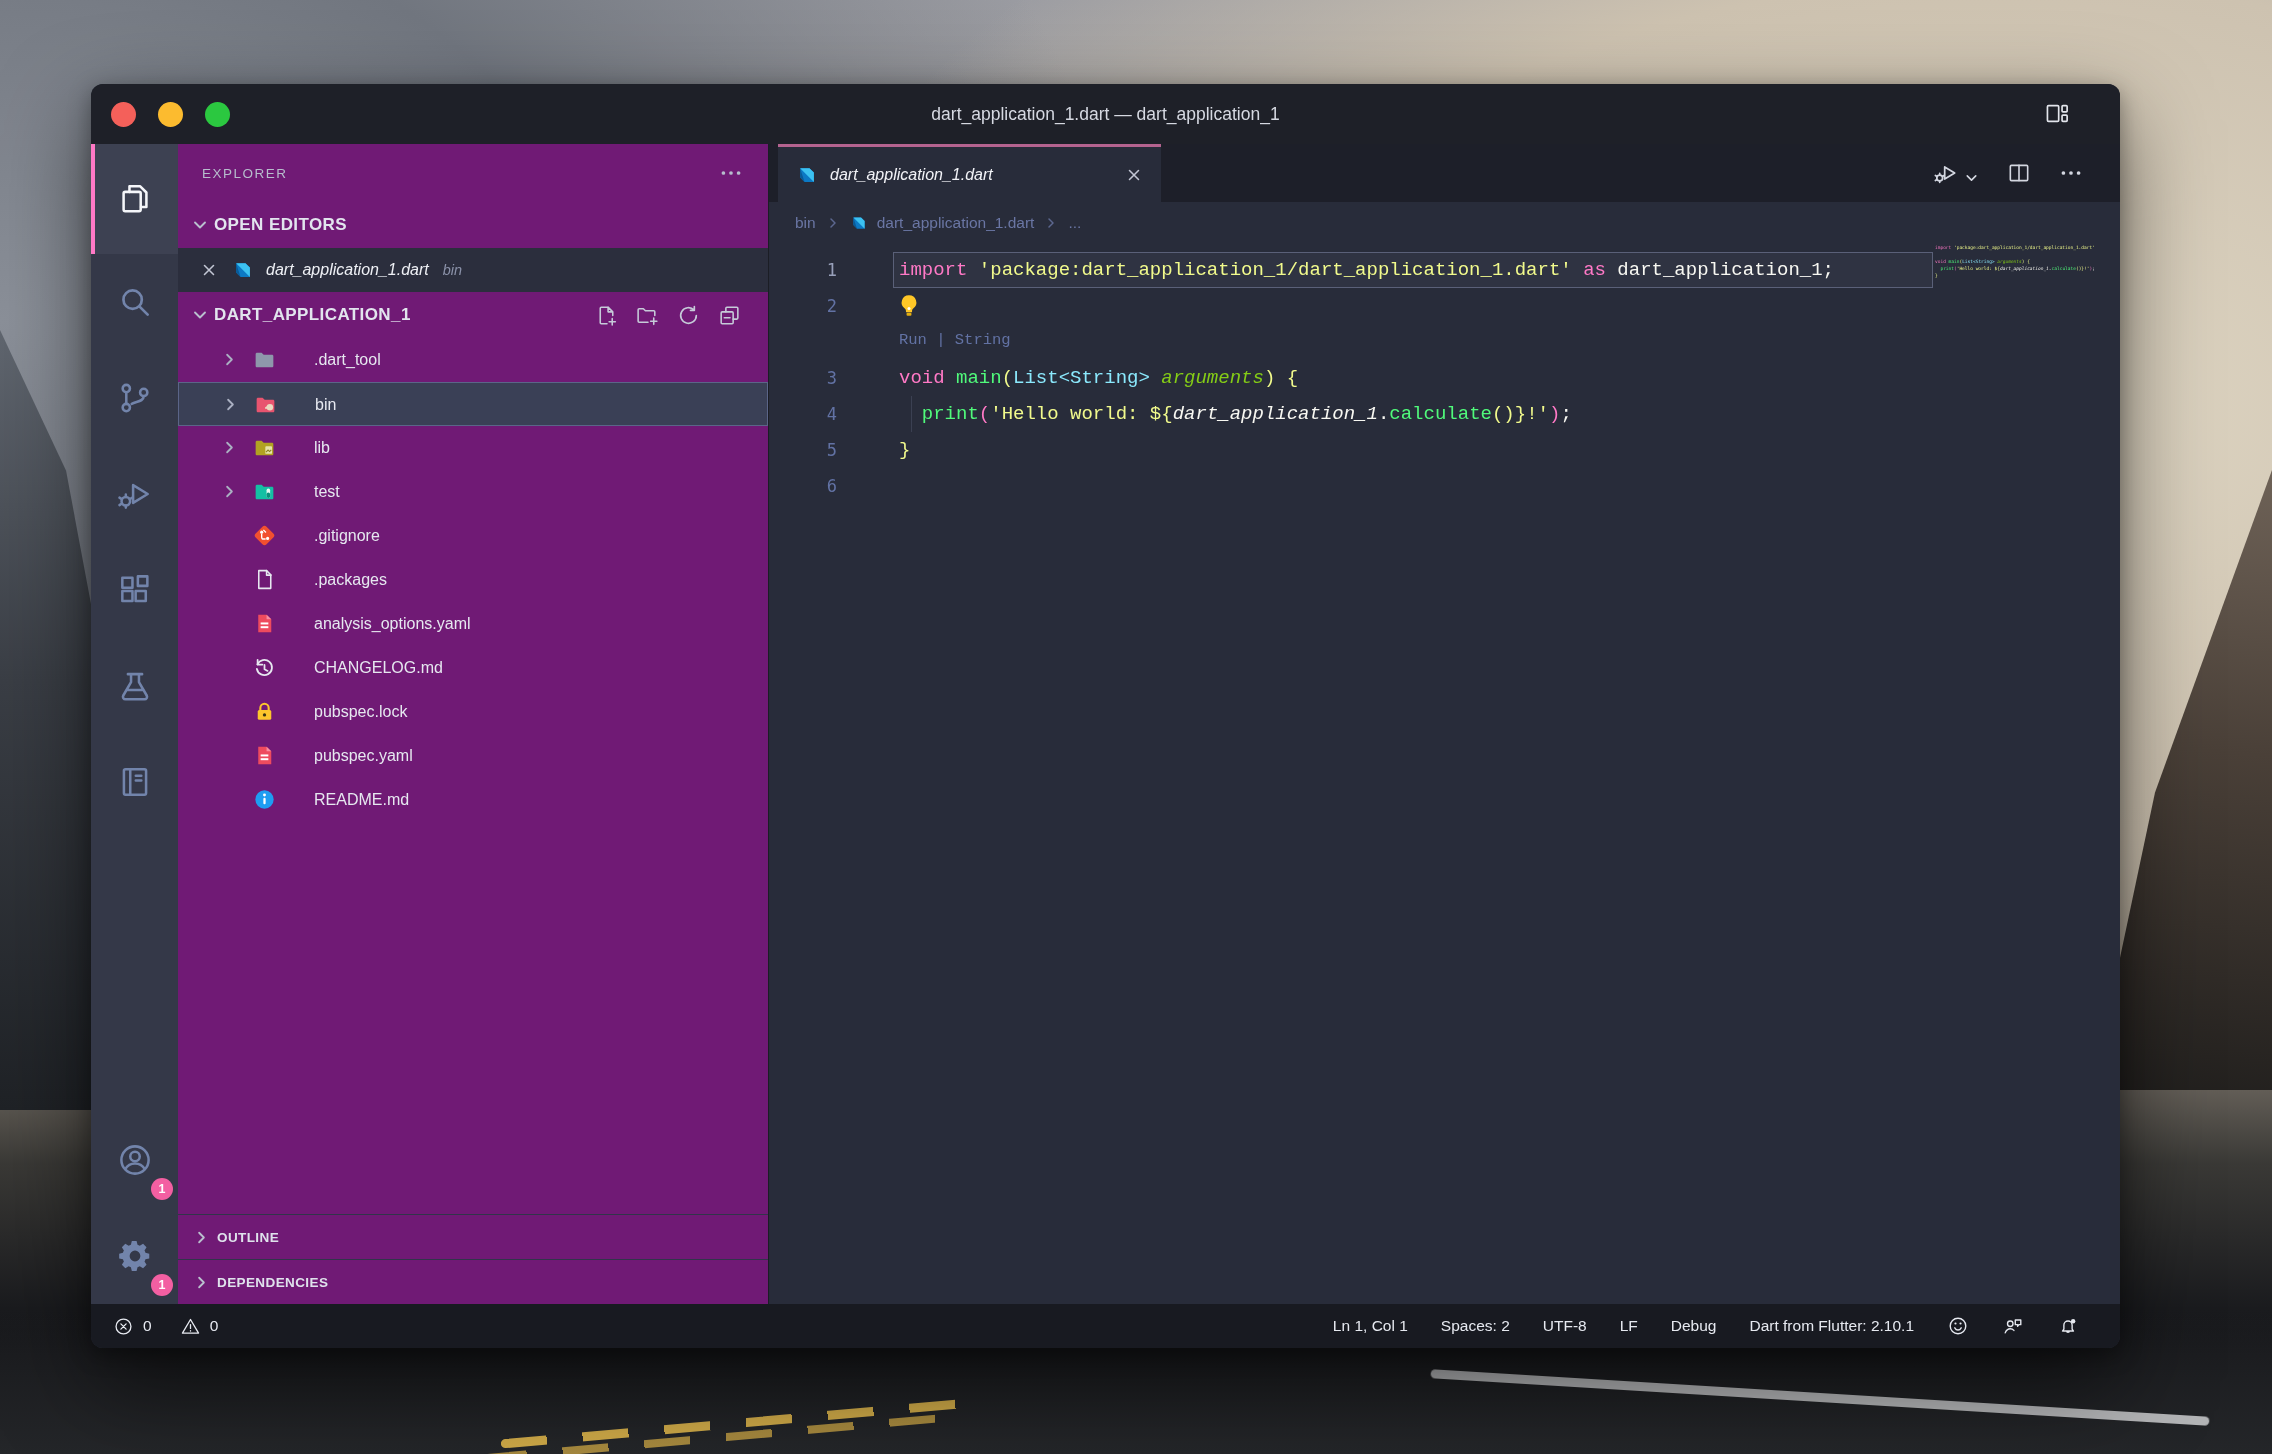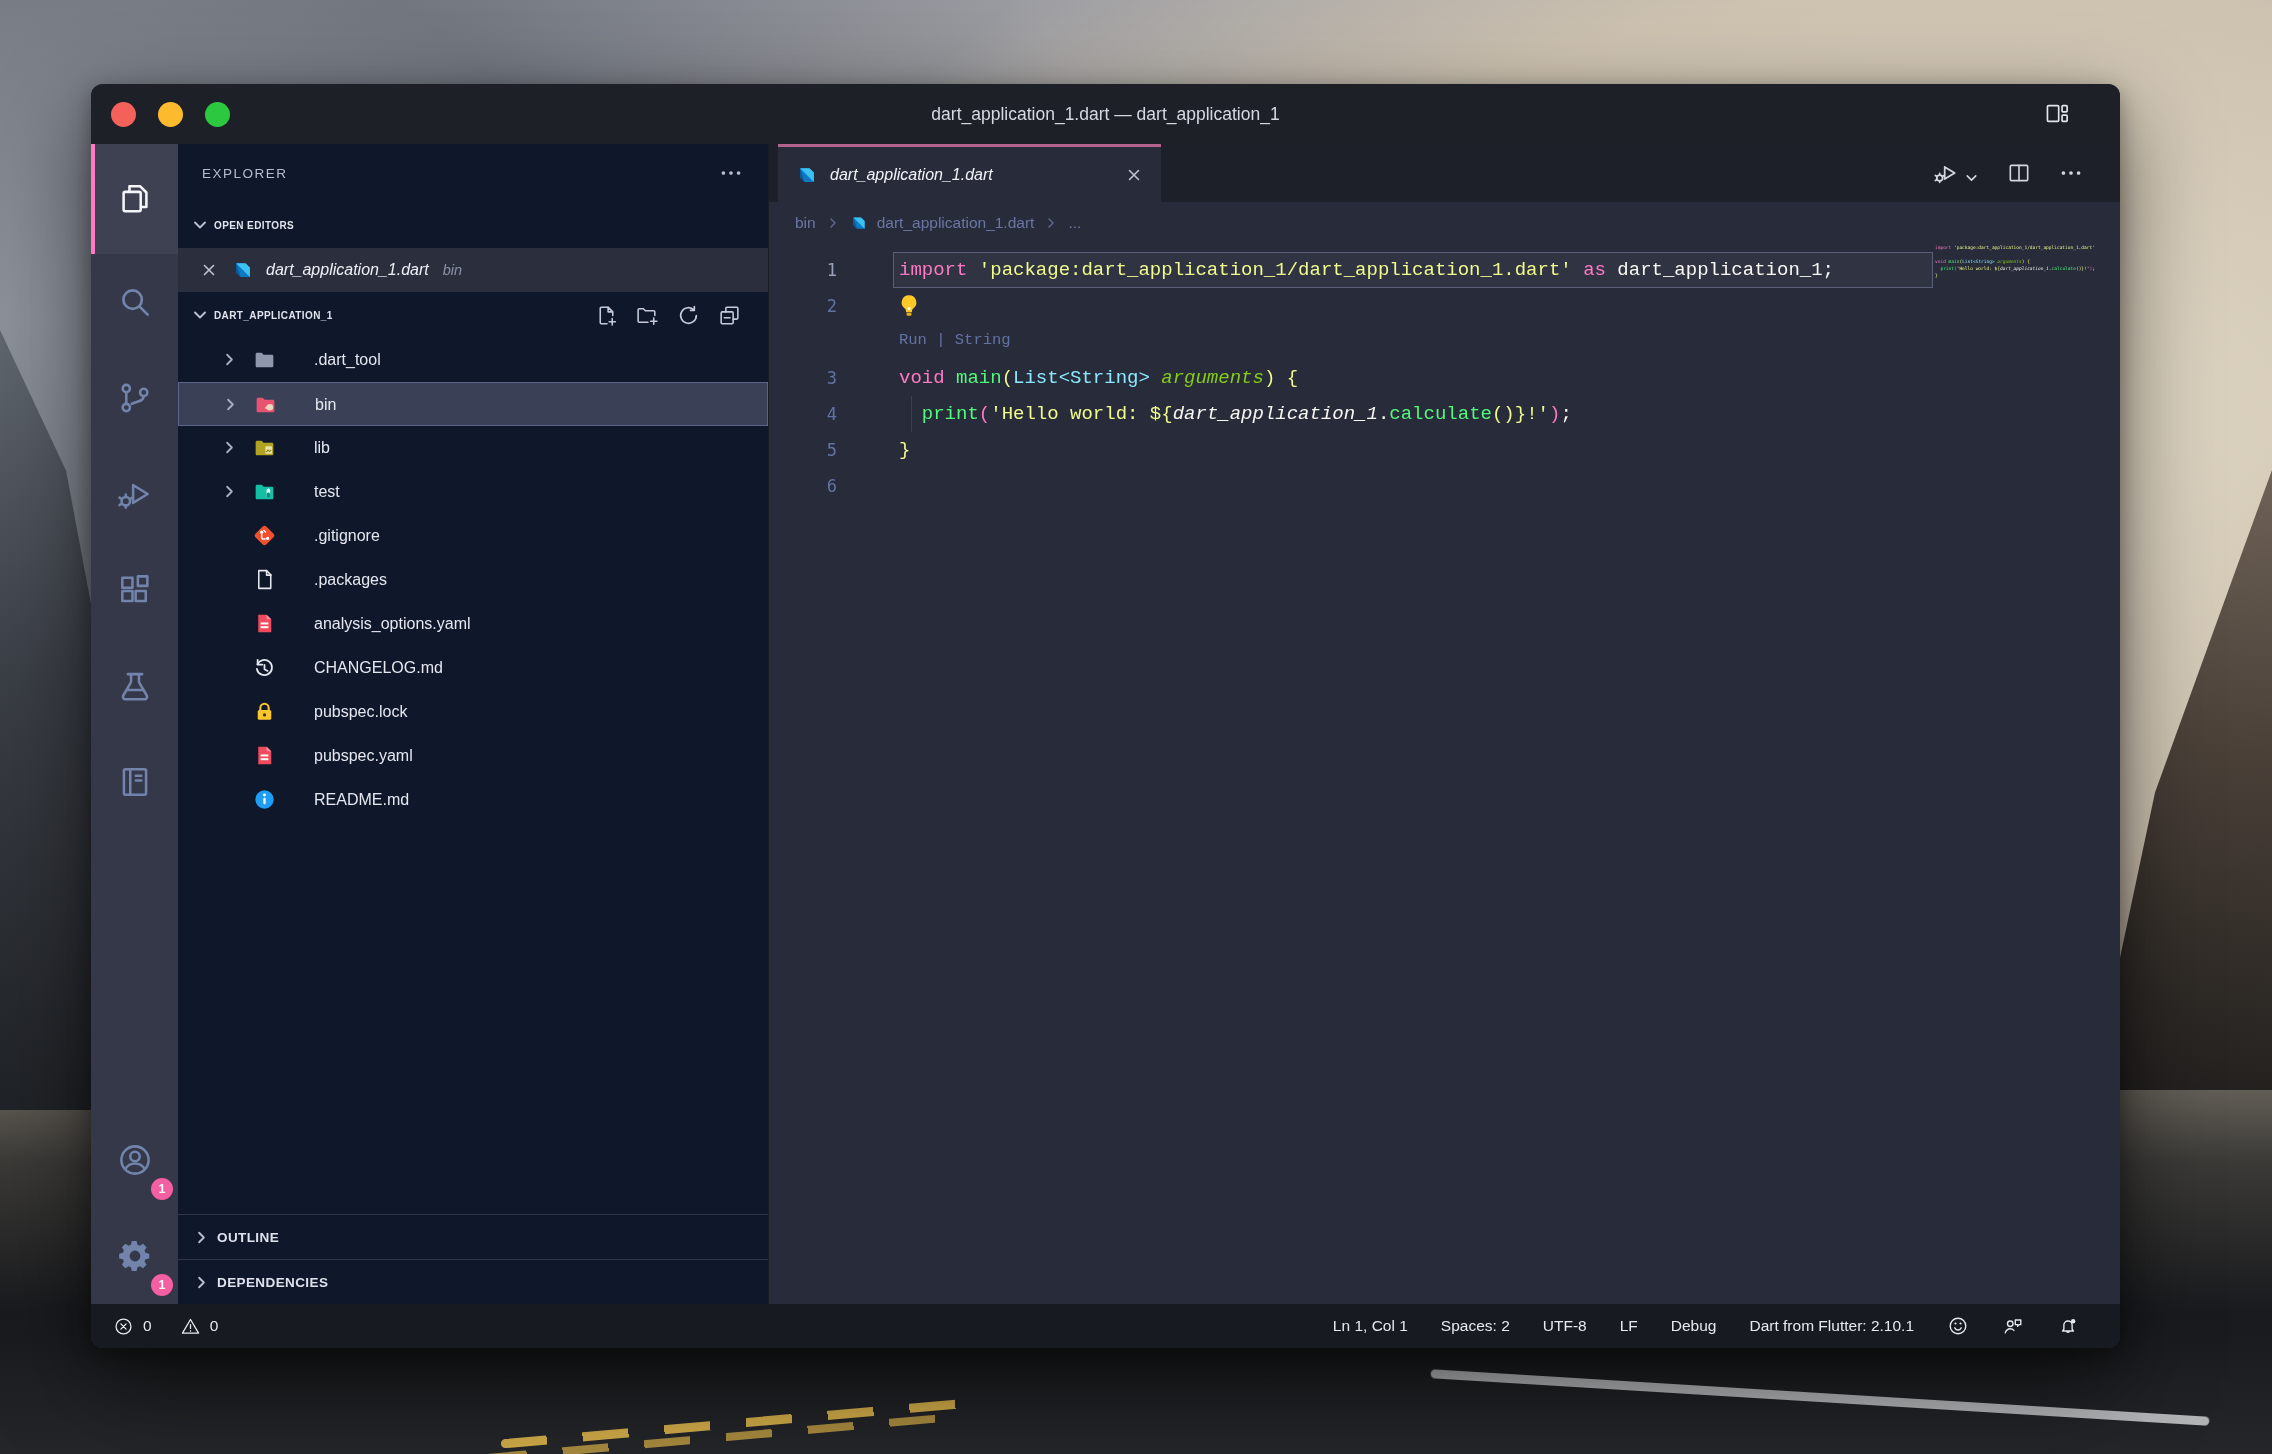--- a/index.html
+++ b/index.html
@@ -44,25 +44,25 @@
   
   .activity{width:87px;background:#343848;display:flex;flex-direction:column;flex:0 0 auto;}
   .act-item{position:relative;height:96px;display:flex;align-items:center;justify-content:center;color:#7284ab;cursor:pointer;}
   .act-item svg{width:38px;height:38px;}
   .act-item.active{height:110px;background:#3d4152;color:#f5f6fa;box-shadow:inset 4px 0 0 #ff79c6;}
   .act-spacer{flex:1 1 auto;}
   .badge{position:absolute;right:5px;bottom:8px;min-width:22px;height:22px;border-radius:11px;background:#f35fa2;
     color:#fff;font-size:12.5px;font-weight:bold;display:flex;align-items:center;justify-content:center;padding:0 4px;box-sizing:border-box;}
 
   
-  .sidebar{width:590px;background:#0f172a;flex:0 0 auto;position:relative;color:#e6e8f0;}
+  .sidebar{width:590px;background:#701a75;flex:0 0 auto;position:relative;color:#e6e8f0;}
   .side-head{height:58px;display:flex;align-items:center;padding:0 24px;color:#b7bdcd;font-size:13.5px;letter-spacing:1.5px;}
   .side-head .grow{flex:1;}
   .side-head .more{color:#b7bdcd;width:26px;height:26px;}
-  .sec-head{height:46px;display:flex;align-items:center;padding:0 8px;font-weight:bold;font-size:10px;color:#e2e5ee;letter-spacing:.4px;}
+  .sec-head{height:46px;display:flex;align-items:center;padding:0 8px;font-weight:bold;font-size:17px;color:#e2e5ee;letter-spacing:.4px;}
   .sec-head .chev{width:20px;height:20px;color:#b9bfce;margin:0 4px;}
   .sec-head .grow{flex:1;}
   .sec-actions{display:flex;gap:16px;padding-right:18px;color:#c6cbd9;}
   .sec-actions .sicon{width:25px;height:25px;}
   .open-item{height:44px;display:flex;align-items:center;background:#2b2e3d;padding-left:22px;}
   .open-item .x{width:18px;height:18px;color:#c2c6d4;margin-right:14px;}
   .open-item .ficon{width:22px;height:22px;margin-right:12px;}
   .open-item .fname{font-style:italic;font-size:16px;color:#eef0f5;}
   .open-item .fdetail{font-style:italic;font-size:14.5px;color:#8a91a8;margin-left:14px;}
   .tree{position:relative;}

